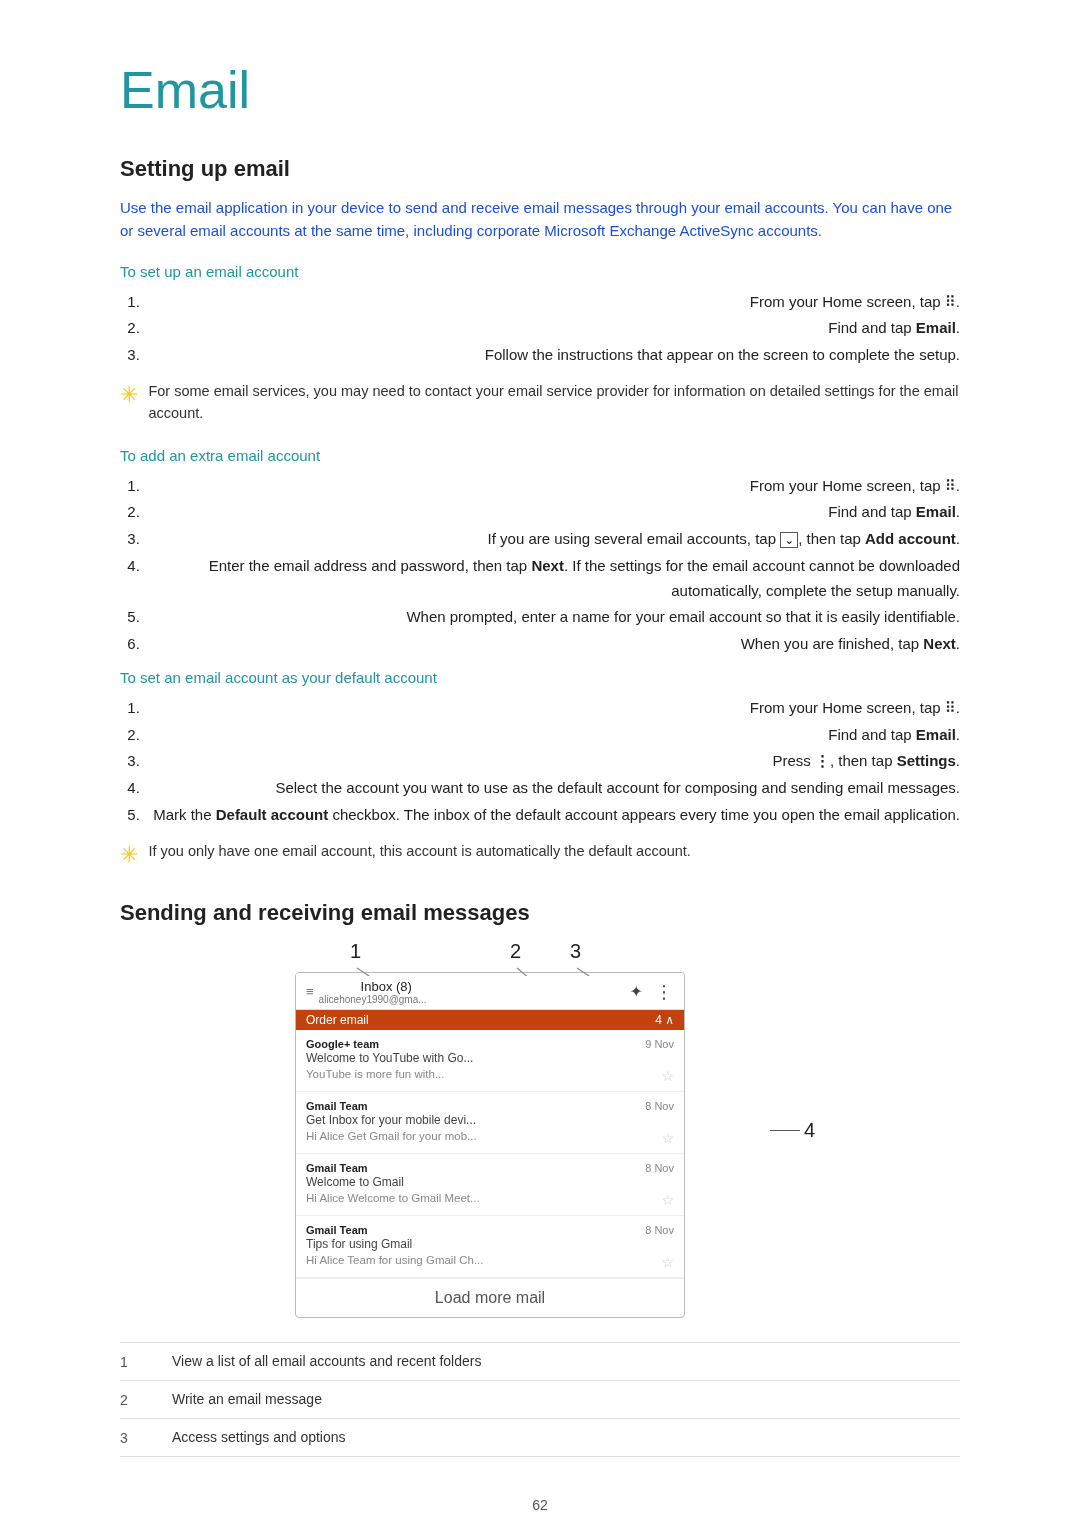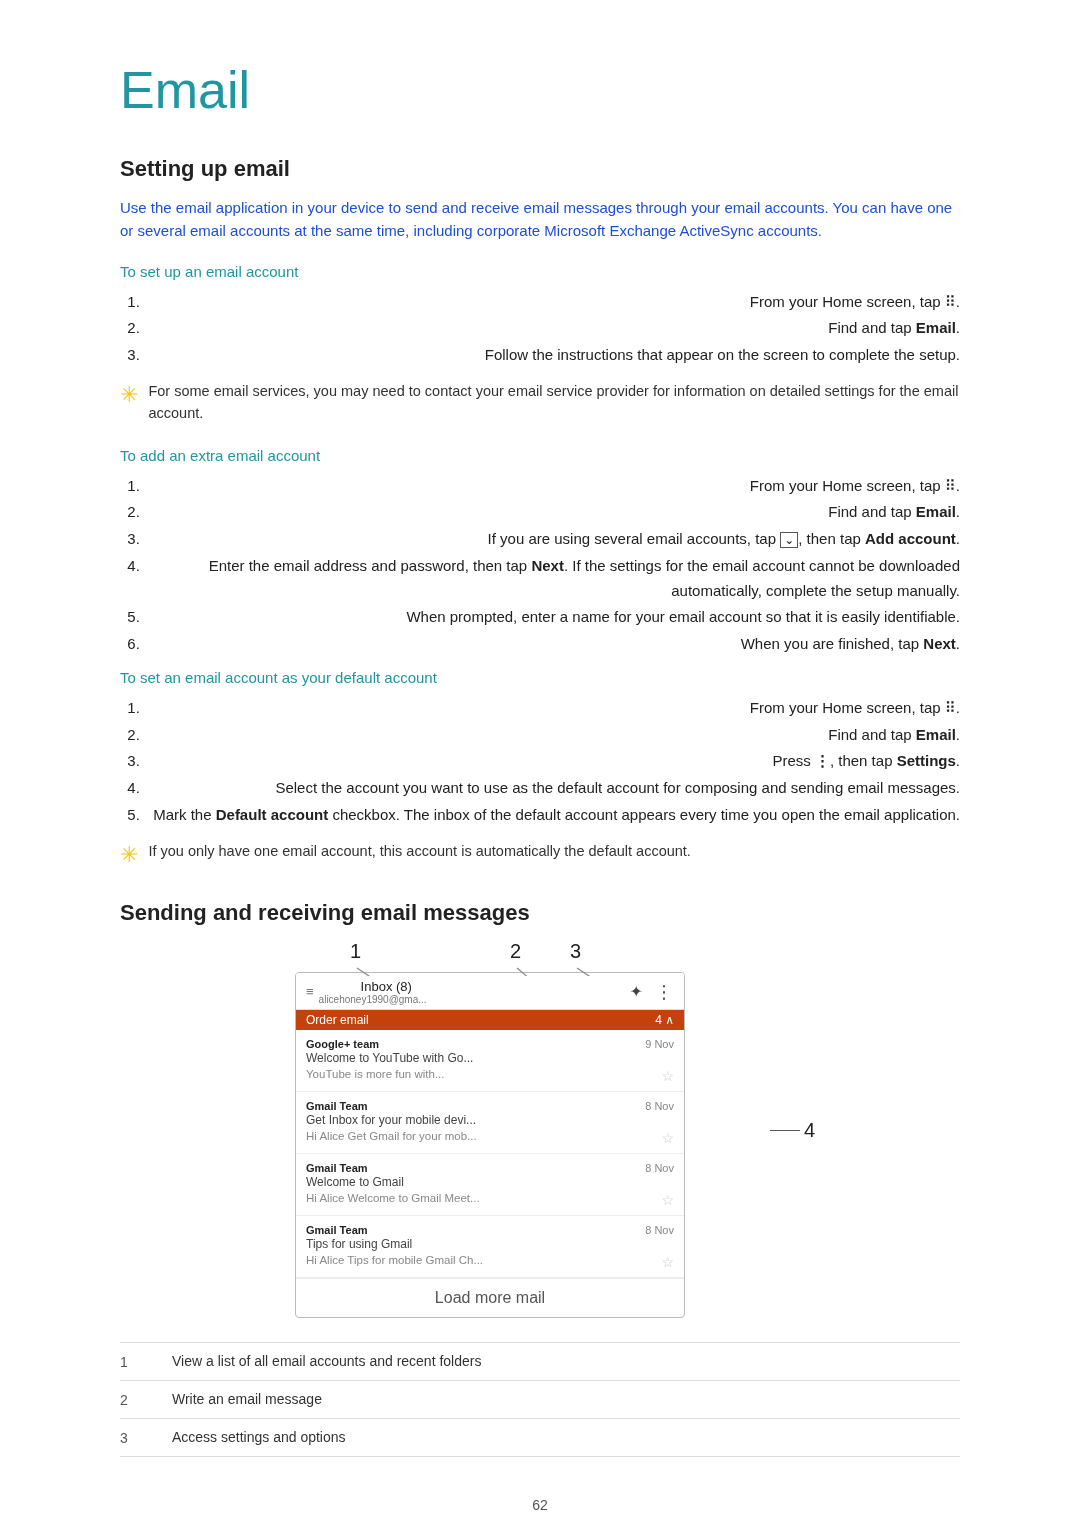--- a/index.html
+++ b/index.html
@@ -323,21 +323,21 @@
             </div>
           </div>
 
           <div class="email-row">
             <div class="email-row-top">
               <span class="email-sender">Gmail Team</span>
               <span class="email-date">8 Nov</span>
             </div>
             <div class="email-subject">Tips for using Gmail</div>
             <div class="email-preview">
-              <span>Hi Alice Tips for mobile Gmail Ch...</span>
+              <span>Hi Alice Team for using Gmail Ch...</span>
               <span class="star-icon">☆</span>
             </div>
           </div>
 
           <div class="load-more">Load more mail</div>
         </div>
 
         <div style="position:absolute; right:-30px; top:50%; transform:translateY(-10px); display:flex; align-items:center; gap:4px;">
           <div style="width:30px; height:1.5px; background:#555;"></div>
           <span style="font-size:20px; font-weight:300; color:#222;">4</span>

